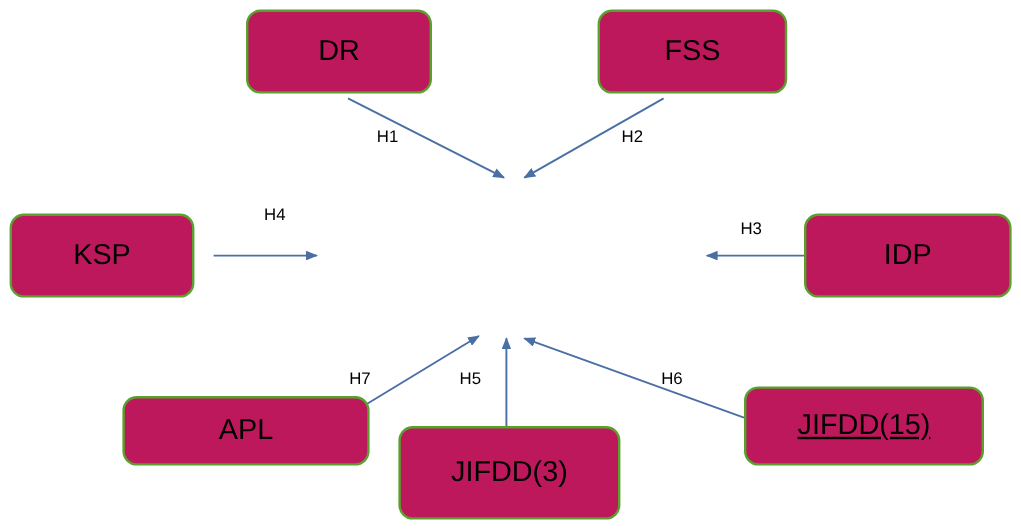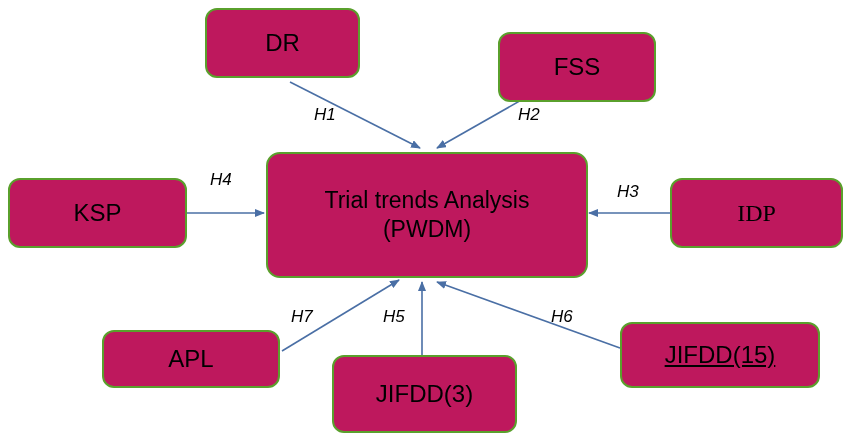--- a/index.html
+++ b/index.html
@@ -33,25 +33,24 @@
   }
   .node.center {
     font-size: 23px;
     border-radius: 14px;
   }
   .node .line2 {
     display: block;
   }
   .edge-label {
     position: absolute;
-    font-size: 17px;
+    font-size: 14px;
     color: #000000;
     z-index: 3;
     white-space: nowrap;
-    font-style: italic;
   }
   svg.links {
     position: absolute;
     left: 0;
     top: 0;
     width: 851px;
     height: 441px;
     z-index: 1;
   }
 </style>
@@ -75,54 +74,50 @@
 
     <line x1="670" y1="213" x2="589" y2="213" stroke="#4a6fa5" stroke-width="1.6" marker-end="url(#ah)"></line>
 
     <line x1="282" y1="351" x2="399" y2="280" stroke="#4a6fa5" stroke-width="1.6" marker-end="url(#ah)"></line>
 
     <line x1="422" y1="373" x2="422" y2="282" stroke="#4a6fa5" stroke-width="1.6" marker-end="url(#ah)"></line>
 
     <line x1="620" y1="348" x2="437" y2="282" stroke="#4a6fa5" stroke-width="1.6" marker-end="url(#ah)"></line>
   </svg>
 
-  <div class="node center" style="left:266px; top:152px; width:322px; height:126px;">
-    <span>Trial  trends  Analysis</span>
-    <span class="line2">(PWDM)</span>
-  </div>
 
   <div class="node" style="left:205px; top:8px; width:155px; height:70px;">
     <span>DR</span>
   </div>
 
-  <div class="node" style="left:498px; top:8px; width:158px; height:70px;margin-top:24px;">
+  <div class="node" style="left:498px; top:8px; width:158px; height:70px;">
     <span>FSS</span>
   </div>
 
-  <div class="node" style="left:8px; top:178px; width:179px; height:70px;">
+  <div class="node" style="left:8px; top:178px; width:154px; height:70px;">
     <span>KSP</span>
   </div>
 
-  <div class="node" style="left:670px; top:178px; width:173px; height:70px;font-family:Liberation Serif, serif;">
+  <div class="node" style="left:670px; top:178px; width:173px; height:70px;">
     <span>IDP</span>
   </div>
 
-  <div class="node" style="left:102px; top:330px; width:178px; height:58px;">
+  <div class="node" style="left:102px; top:330px; width:206px; height:58px;">
     <span>APL</span>
   </div>
 
   <div class="node" style="left:332px; top:355px; width:185px; height:78px;">
     <span>JIFDD(3)</span>
   </div>
 
   <div class="node" style="left:620px; top:322px; width:200px; height:66px;text-decoration:underline;">
     <span>JIFDD(15)</span>
   </div>
 
   <div class="edge-label" style="left:314px; top:105px;">H1</div>
   <div class="edge-label" style="left:518px; top:105px;text-align:center;">H2</div>
   <div class="edge-label" style="left:617px; top:170px;margin-top:12px;">H3</div>
-  <div class="edge-label" style="left:210px; top:170px;">H4</div>
+  <div class="edge-label" style="left:220px; top:170px;">H4</div>
   <div class="edge-label" style="left:383px; top:307px;">H5</div>
   <div class="edge-label" style="left:551px; top:307px;">H6</div>
   <div class="edge-label" style="left:291px; top:307px;">H7</div>
 
 </div>
 
 </body></html>

